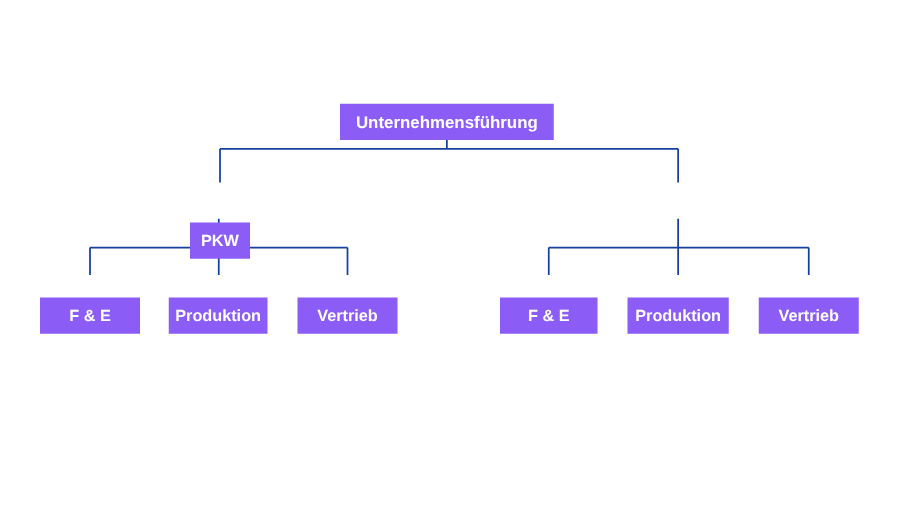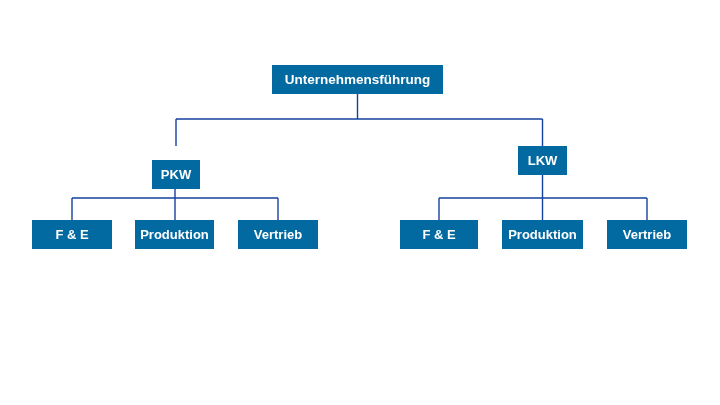--- a/index.html
+++ b/index.html
@@ -18,30 +18,31 @@
   .connectors {
     position: absolute;
     left: 0;
     top: 0;
     width: 720px;
     height: 405px;
   }
   .node {
     position: absolute;
     height: 29px;
-    background: #0369a1;
+    background: #8b5cf6;
     color: #ffffff;
     display: flex;
     align-items: center;
     justify-content: center;
     font-weight: bold;
     font-size: 13px;
     line-height: 1;
     white-space: nowrap;
     box-sizing: border-box;
+    margin-top: 18px;
   }
   .n-root      { left: 272px; top:  65px; width: 171px; font-size: 13.5px; }
   .n-pkw       { left: 152px; top: 160px; width:  48px; }
   .n-lkw       { left: 518px; top: 146px; width:  49px; }
   .n-pkw-fe    { left:  32px; top: 220px; width:  80px; }
   .n-pkw-prod  { left: 135px; top: 220px; width:  79px; }
   .n-pkw-vert  { left: 238px; top: 220px; width:  80px; }
   .n-lkw-fe    { left: 400px; top: 220px; width:  78px; }
   .n-lkw-prod  { left: 502px; top: 220px; width:  81px; }
   .n-lkw-vert  { left: 607px; top: 220px; width:  80px; }
@@ -68,21 +69,20 @@
     <path class="connector" d="M542.5 175 L542.5 220" stroke="#16409e"></path>
     <path class="connector" d="M439 198 L647 198" stroke="#16409e"></path>
     <path class="connector" d="M439 198 L439 220" stroke="#16409e"></path>
     <path class="connector" d="M647 198 L647 220" stroke="#16409e"></path>
   </svg>
 
   <div class="node n-root">Unternehmensführung</div>
 
   <div class="node n-pkw">PKW</div>
 
-  <div class="node n-lkw">LKW</div>
 
   <div class="node n-pkw-fe">F &amp; E</div>
 
   <div class="node n-pkw-prod">Produktion</div>
 
   <div class="node n-pkw-vert">Vertrieb</div>
 
   <div class="node n-lkw-fe">F &amp; E</div>
 
   <div class="node n-lkw-prod">Produktion</div>

